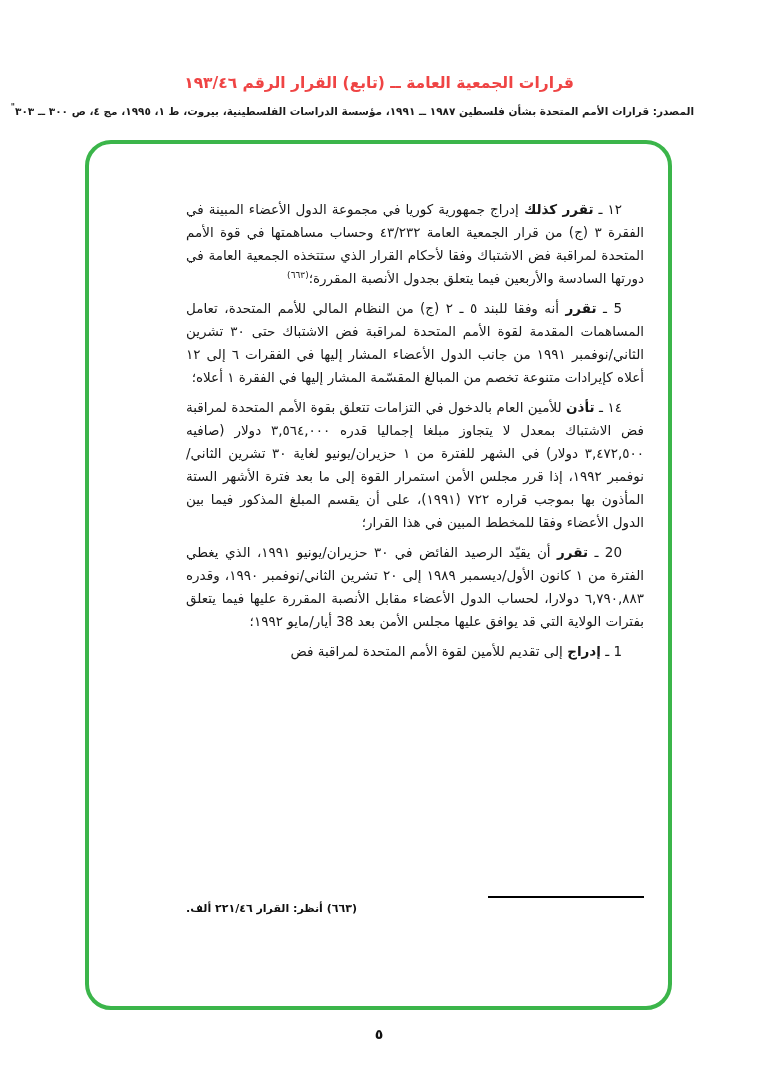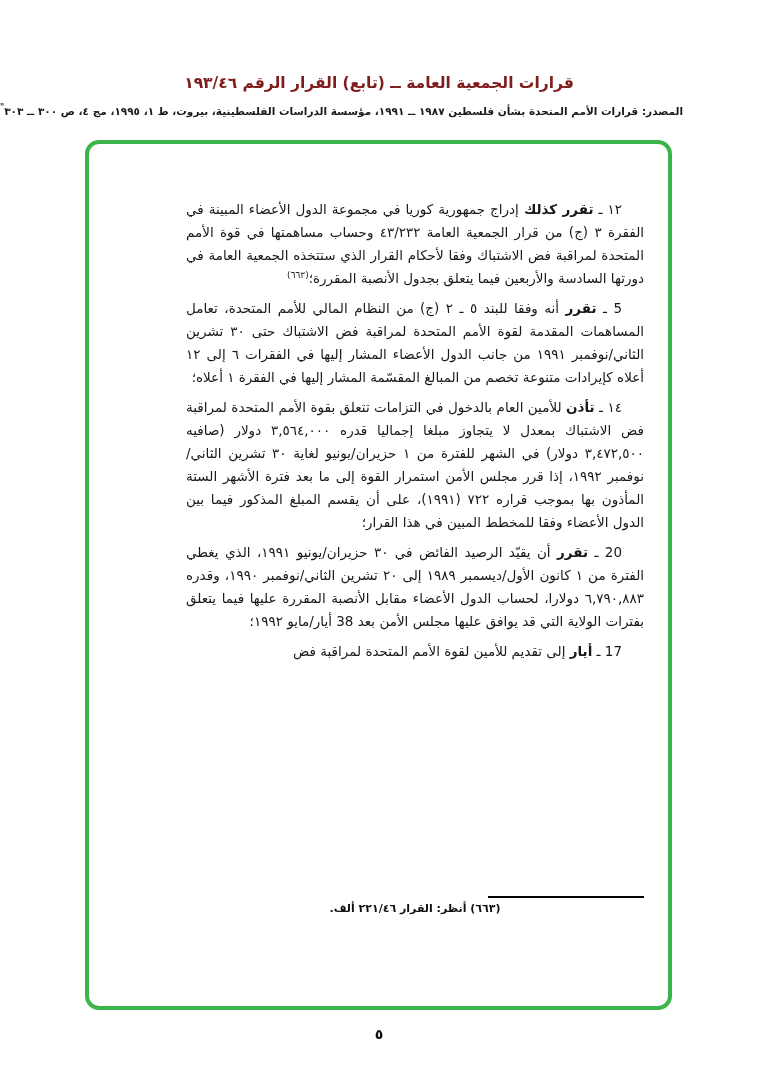--- a/index.html
+++ b/index.html
@@ -16,44 +16,44 @@
   }
   .page-title {
     position: absolute;
     top: 74px;
     left: 0;
     width: 758px;
     text-align: center;
     direction: rtl;
     font-size: 15.5px;
     font-weight: bold;
-    color: #7f1d1d;
+    color: #ef4444;
   }
   .source-line {
     position: absolute;
     top: 103px;
     left: 0;
     width: 694px;
-    text-align: left;
+    text-align: right;
     direction: rtl;
     font-size: 10.5px;
     font-weight: bold;
     color: #1a1a1a;
   }
   .source-line sup {
     font-size: 8px;
   }
   .doc-frame {
     position: absolute;
     left: 85px;
     top: 140px;
     width: 579px;
     height: 862px;
     border: 4px solid #3bb54a;
-    border-radius: 14px;
+    border-radius: 26px;
     background: #ffffff;
   }
   .doc-content {
     position: absolute;
     top: 54px;
     right: 24px;
     width: 458px;
     direction: rtl;
     text-align: justify;
     font-size: 13.5px;
@@ -80,21 +80,21 @@
   }
   .footnote-rule {
     width: 156px;
     height: 0;
     border-top: 2px solid #000000;
     margin-left: auto;
     margin-right: 0;
   }
   .footnote-text {
     margin-top: 4px;
-    text-align: center;
+    text-align: left;
     font-size: 11px;
     font-weight: bold;
     color: #101010;
   }
   .page-number {
     position: absolute;
     top: 1026px;
     left: 0;
     width: 758px;
     text-align: center;
@@ -114,21 +114,21 @@
   <div class="doc-content">
 
     <p class="para"><span>١٢ ـ</span> <span class="lead">تقرر كذلك</span> <span>إدراج جمهورية كوريا في مجموعة الدول الأعضاء المبينة في الفقرة ٣ (ج) من قرار الجمعية العامة ٤٣/٢٣٢ وحساب مساهمتها في قوة الأمم المتحدة لمراقبة فض الاشتباك وفقا لأحكام القرار الذي ستتخذه الجمعية العامة في دورتها السادسة والأربعين فيما يتعلق بجدول الأنصبة المقررة؛</span><sup>(٦٦٣)</sup></p>
 
     <p class="para"><span>5 ـ</span> <span class="lead">تقرر</span> <span>أنه وفقا للبند ٥ ـ ٢ (ج) من النظام المالي للأمم المتحدة، تعامل المساهمات المقدمة لقوة الأمم المتحدة لمراقبة فض الاشتباك حتى ٣٠ تشرين الثاني/نوفمبر ١٩٩١ من جانب الدول الأعضاء المشار إليها في الفقرات ٦ إلى ١٢ أعلاه كإيرادات متنوعة تخصم من المبالغ المقسّمة المشار إليها في الفقرة ١ أعلاه؛</span></p>
 
     <p class="para"><span>١٤ ـ</span> <span class="lead">تأذن</span> <span>للأمين العام بالدخول في التزامات تتعلق بقوة الأمم المتحدة لمراقبة فض الاشتباك بمعدل لا يتجاوز مبلغا إجماليا قدره ٣,٥٦٤,٠٠٠ دولار (صافيه ٣,٤٧٢,٥٠٠ دولار) في الشهر للفترة من ١ حزيران/يونيو لغاية ٣٠ تشرين الثاني/نوفمبر ١٩٩٢، إذا قرر مجلس الأمن استمرار القوة إلى ما بعد فترة الأشهر الستة المأذون بها بموجب قراره ٧٢٢ (١٩٩١)، على أن يقسم المبلغ المذكور فيما بين الدول الأعضاء وفقا للمخطط المبين في هذا القرار؛</span></p>
 
     <p class="para"><span>20 ـ</span> <span class="lead">تقرر</span> <span>أن يقيّد الرصيد الفائض في ٣٠ حزيران/يونيو ١٩٩١، الذي يغطي الفترة من ١ كانون الأول/ديسمبر ١٩٨٩ إلى ٢٠ تشرين الثاني/نوفمبر ١٩٩٠، وقدره ٦,٧٩٠,٨٨٣ دولارا، لحساب الدول الأعضاء مقابل الأنصبة المقررة عليها فيما يتعلق بفترات الولاية التي قد يوافق عليها مجلس الأمن بعد 38 أيار/مايو ١٩٩٢؛</span></p>
 
-    <p class="para"><span>17 ـ</span> <span class="lead">أيار</span> <span>إلى تقديم للأمين لقوة الأمم المتحدة لمراقبة فض</span></p>
+    <p class="para"><span>1 ـ</span> <span class="lead">إدراج</span> <span>إلى تقديم للأمين لقوة الأمم المتحدة لمراقبة فض</span></p>
 
   </div>
 
   <div class="footnote">
     <div class="footnote-rule"></div>
     <div class="footnote-text"><span>(٦٦٣)</span> <span>أنظر: القرار ٢٢١/٤٦ ألف.</span></div>
   </div>
 </div>
 
 <div class="page-number">٥</div>

